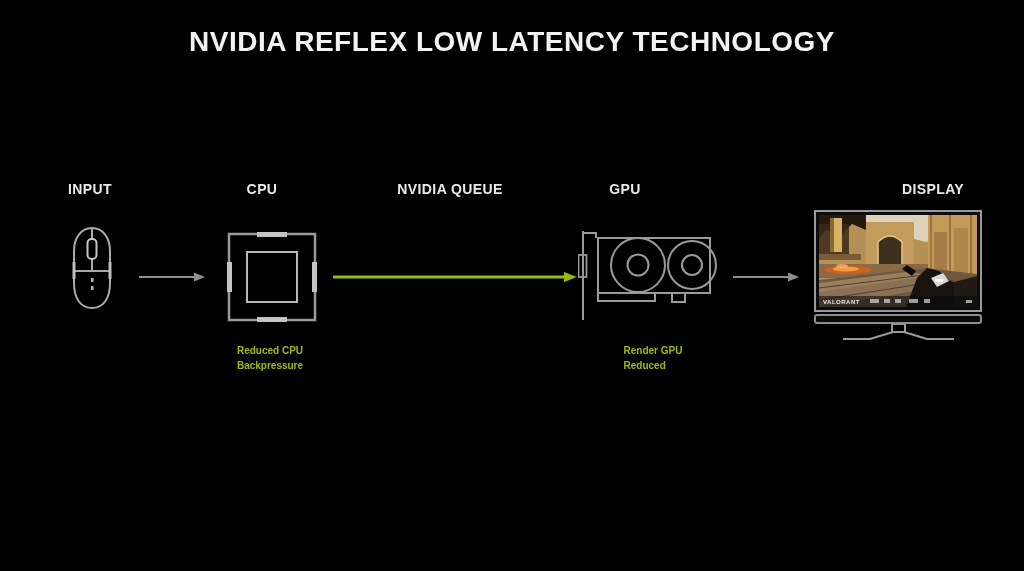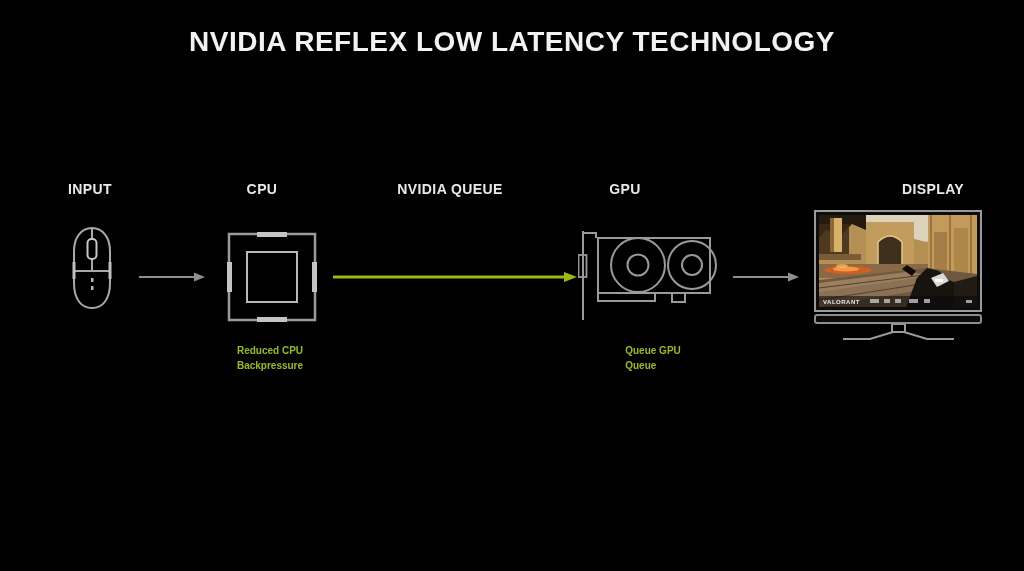--- a/index.html
+++ b/index.html
@@ -160,17 +160,17 @@
     <rect x="78" y="0" width="13" height="8" fill="none" stroke="#9a9a9a" stroke-width="2"></rect>
     <path d="M29,15 L56,15 L79,8" fill="none" stroke="#9a9a9a" stroke-width="2.2"></path>
     <path d="M90,8 L113,15 L140,15" fill="none" stroke="#9a9a9a" stroke-width="2.2"></path>
   </svg>
 
   <div class="caption" style="left:270px">
     <span style="display:block">Reduced CPU</span>
     <span style="display:block">Backpressure</span>
   </div>
   <div class="caption" style="left:653px">
-    <span style="display:block">Queue GPU</span>
-    <span style="display:block">Queue</span>
+    <span style="display:block">Render GPU</span>
+    <span style="display:block">Reduced</span>
   </div>
 
 </div>
 
 </body></html>

